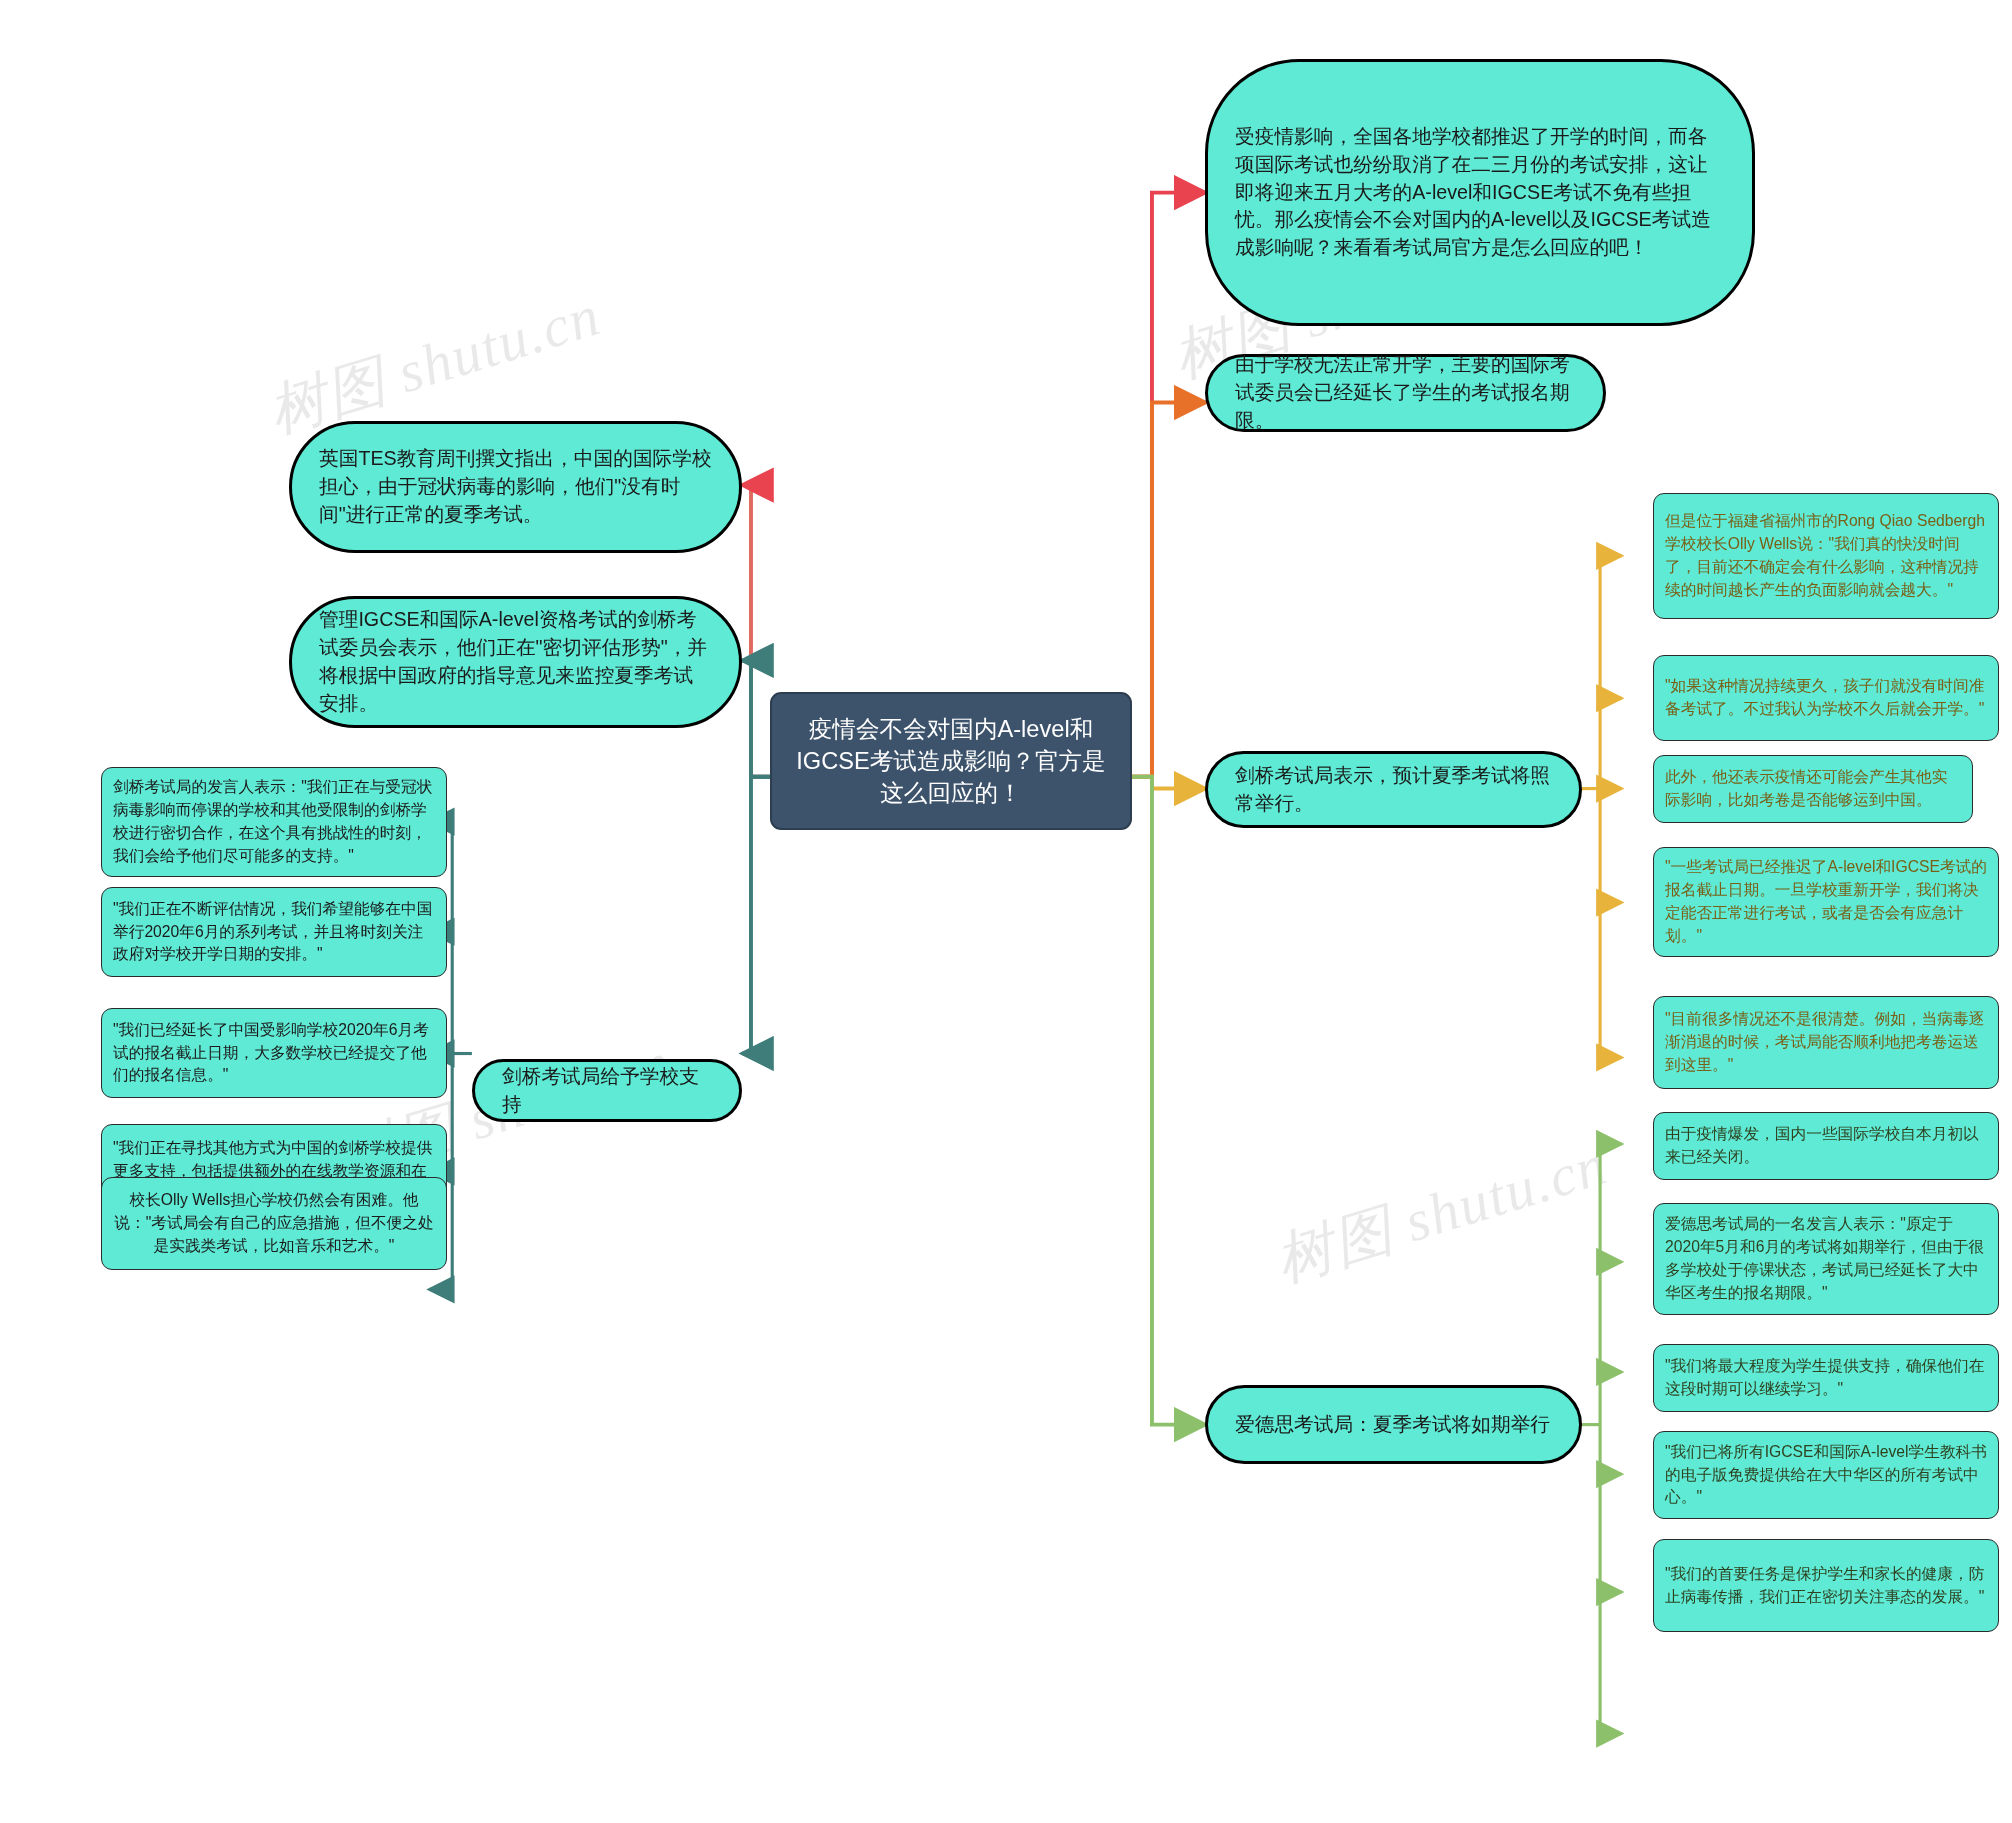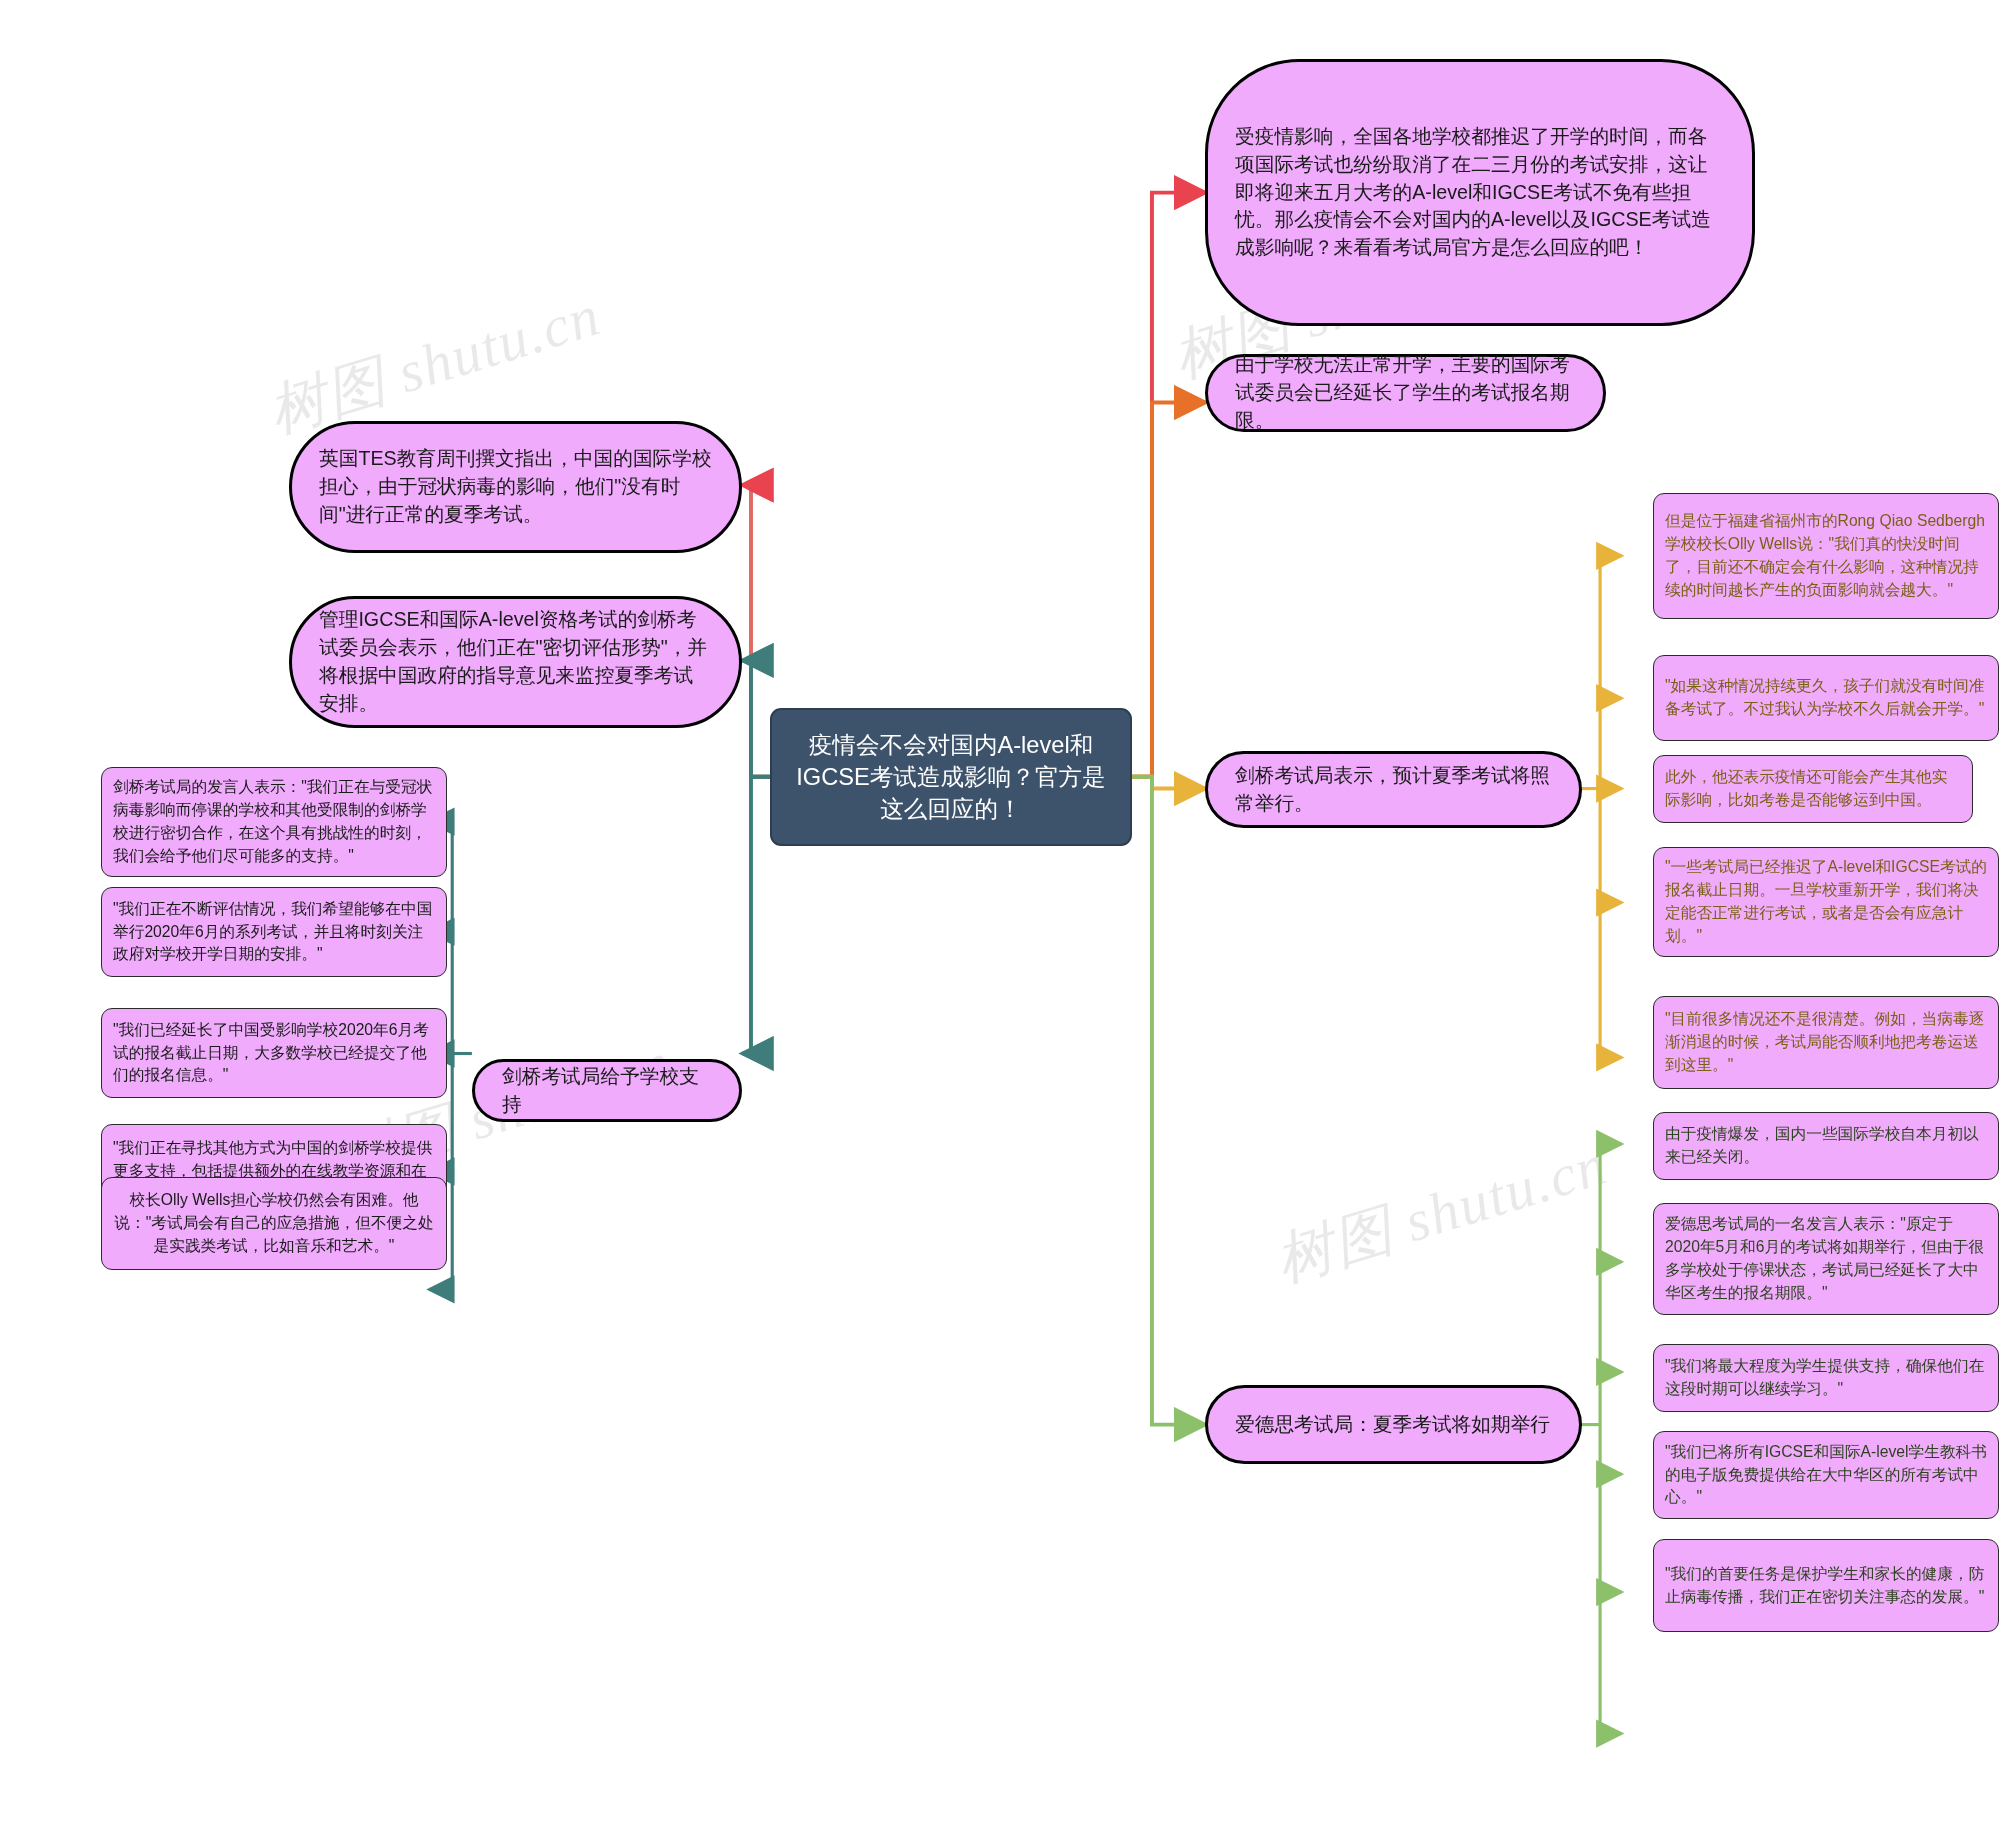--- a/index.html
+++ b/index.html
@@ -21,21 +21,21 @@
     font-style:italic;
     white-space:nowrap;
     transform-origin:left top;
     user-select:none;
     letter-spacing:1.6px;
   }
 
   .node{
     position:absolute;
     box-sizing:border-box;
-    background:#f0abfc;
+    background:#5eead4;
     display:flex;
     align-items:center;
     justify-content:center;
   }
   .node .txt{
     display:block;
     width:100%;
     white-space:pre-wrap;
     word-break:break-word;
   }
@@ -139,21 +139,21 @@
     <path d="M2012,1812 L2035,1812" stroke="#8cc06a" stroke-width="4" fill="none"></path>
     <path d="M2035,1455 L2035,2205" stroke="#8cc06a" stroke-width="4" fill="none"></path>
     <path d="M2035,1455 L2062,1455" stroke="#8cc06a" stroke-width="4" fill="none" marker-end="url(#ar-green)"></path>
     <path d="M2035,1605 L2062,1605" stroke="#8cc06a" stroke-width="4" fill="none" marker-end="url(#ar-green)"></path>
     <path d="M2035,1745 L2062,1745" stroke="#8cc06a" stroke-width="4" fill="none" marker-end="url(#ar-green)"></path>
     <path d="M2035,1875 L2062,1875" stroke="#8cc06a" stroke-width="4" fill="none" marker-end="url(#ar-green)"></path>
     <path d="M2035,2025 L2062,2025" stroke="#8cc06a" stroke-width="4" fill="none" marker-end="url(#ar-green)"></path>
     <path d="M2035,2205 L2062,2205" stroke="#8cc06a" stroke-width="4" fill="none" marker-end="url(#ar-green)"></path>
   </svg>
 
-  <div class="node root" style="left:770px;top:708px;width:362px;height:138px;">
+  <div class="node root" style="left:770px;top:692px;width:362px;height:138px;">
     <span class="txt">疫情会不会对国内A-level和IGCSE考试造成影响？官方是这么回应的！</span>
   </div>
 
   <div class="node pill" style="left:1205px;top:59px;width:550px;height:267px;border-radius:94px;">
     <span class="txt">受疫情影响，全国各地学校都推迟了开学的时间，而各项国际考试也纷纷取消了在二三月份的考试安排，这让即将迎来五月大考的A-level和IGCSE考试不免有些担忧。那么疫情会不会对国内的A-level以及IGCSE考试造成影响呢？来看看考试局官方是怎么回应的吧！</span>
   </div>
 
   <div class="node pill" style="left:1205px;top:354px;width:401px;height:78px;">
     <span class="txt">由于学校无法正常开学，主要的国际考试委员会已经延长了学生的考试报名期限。</span>
   </div>

